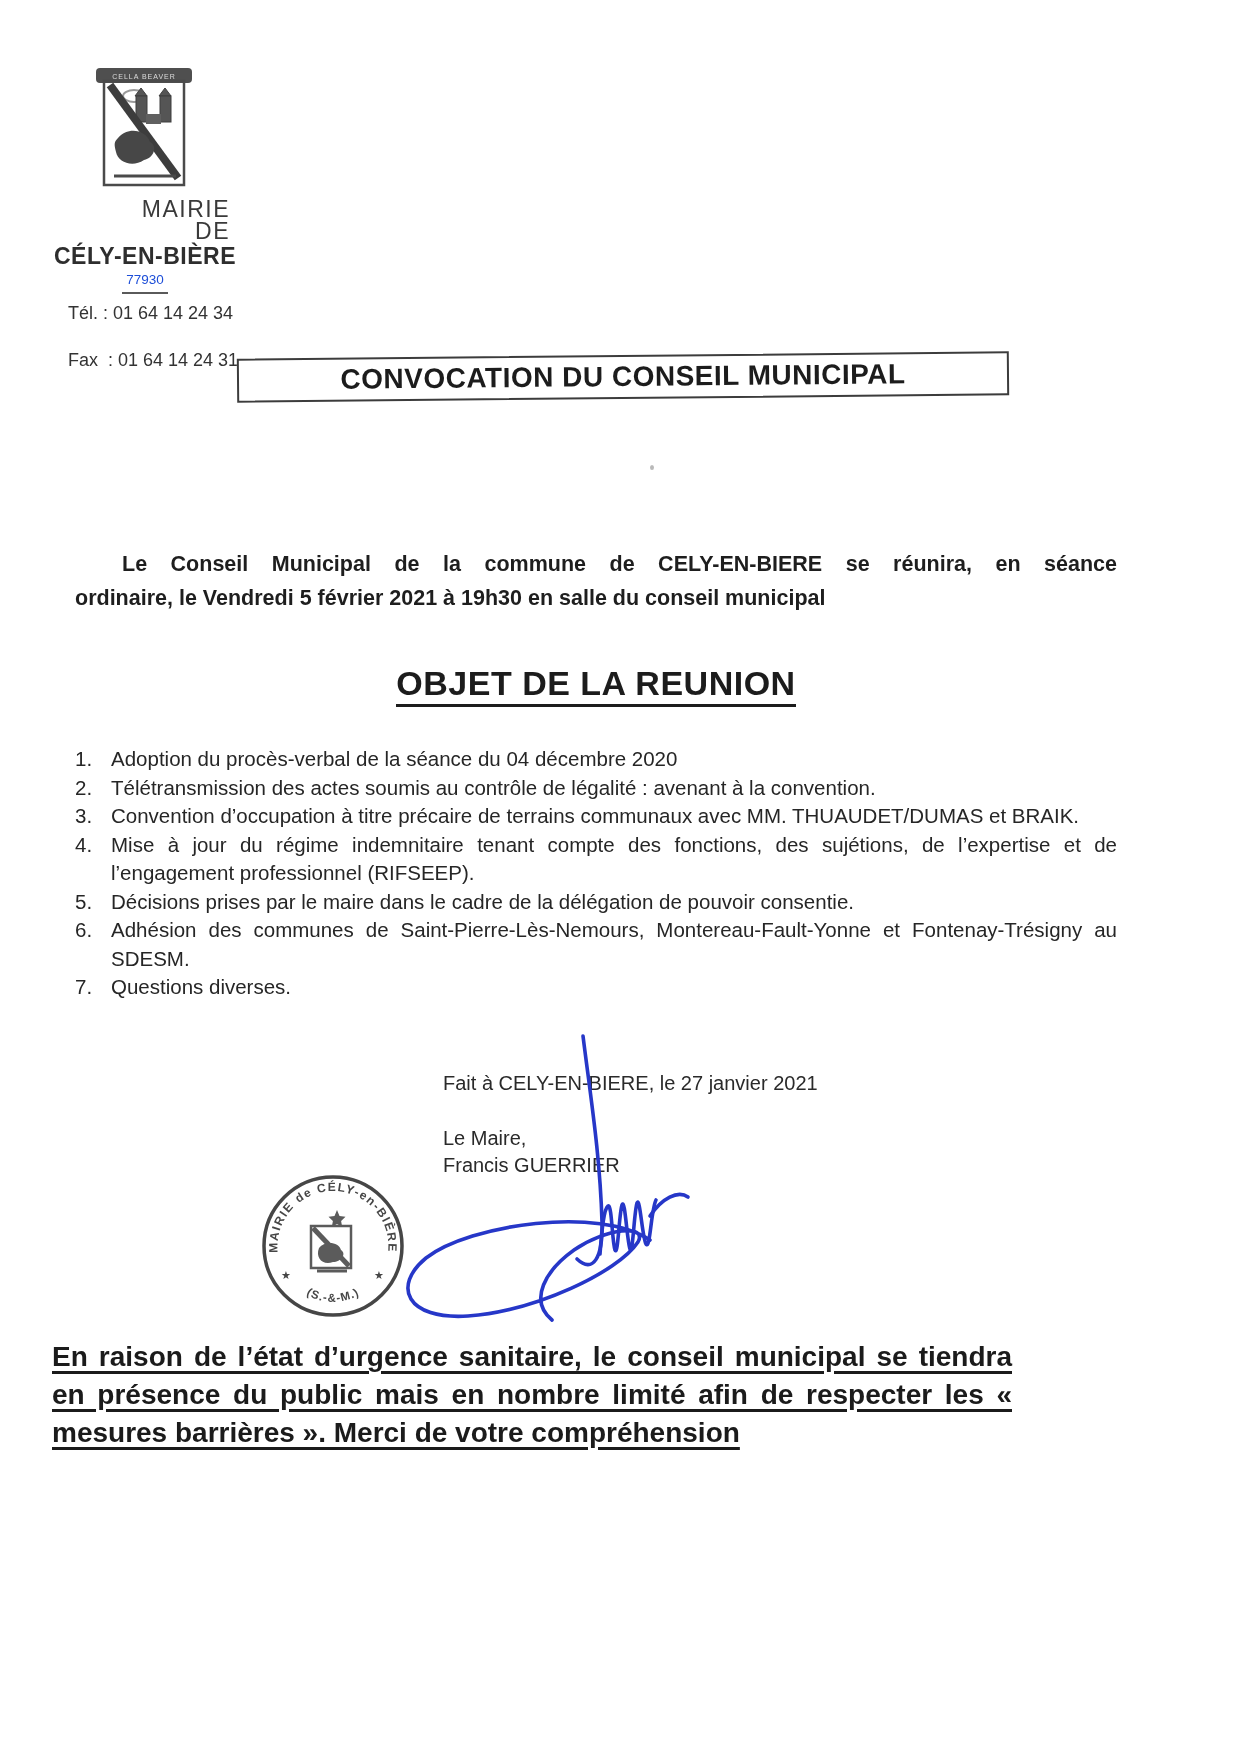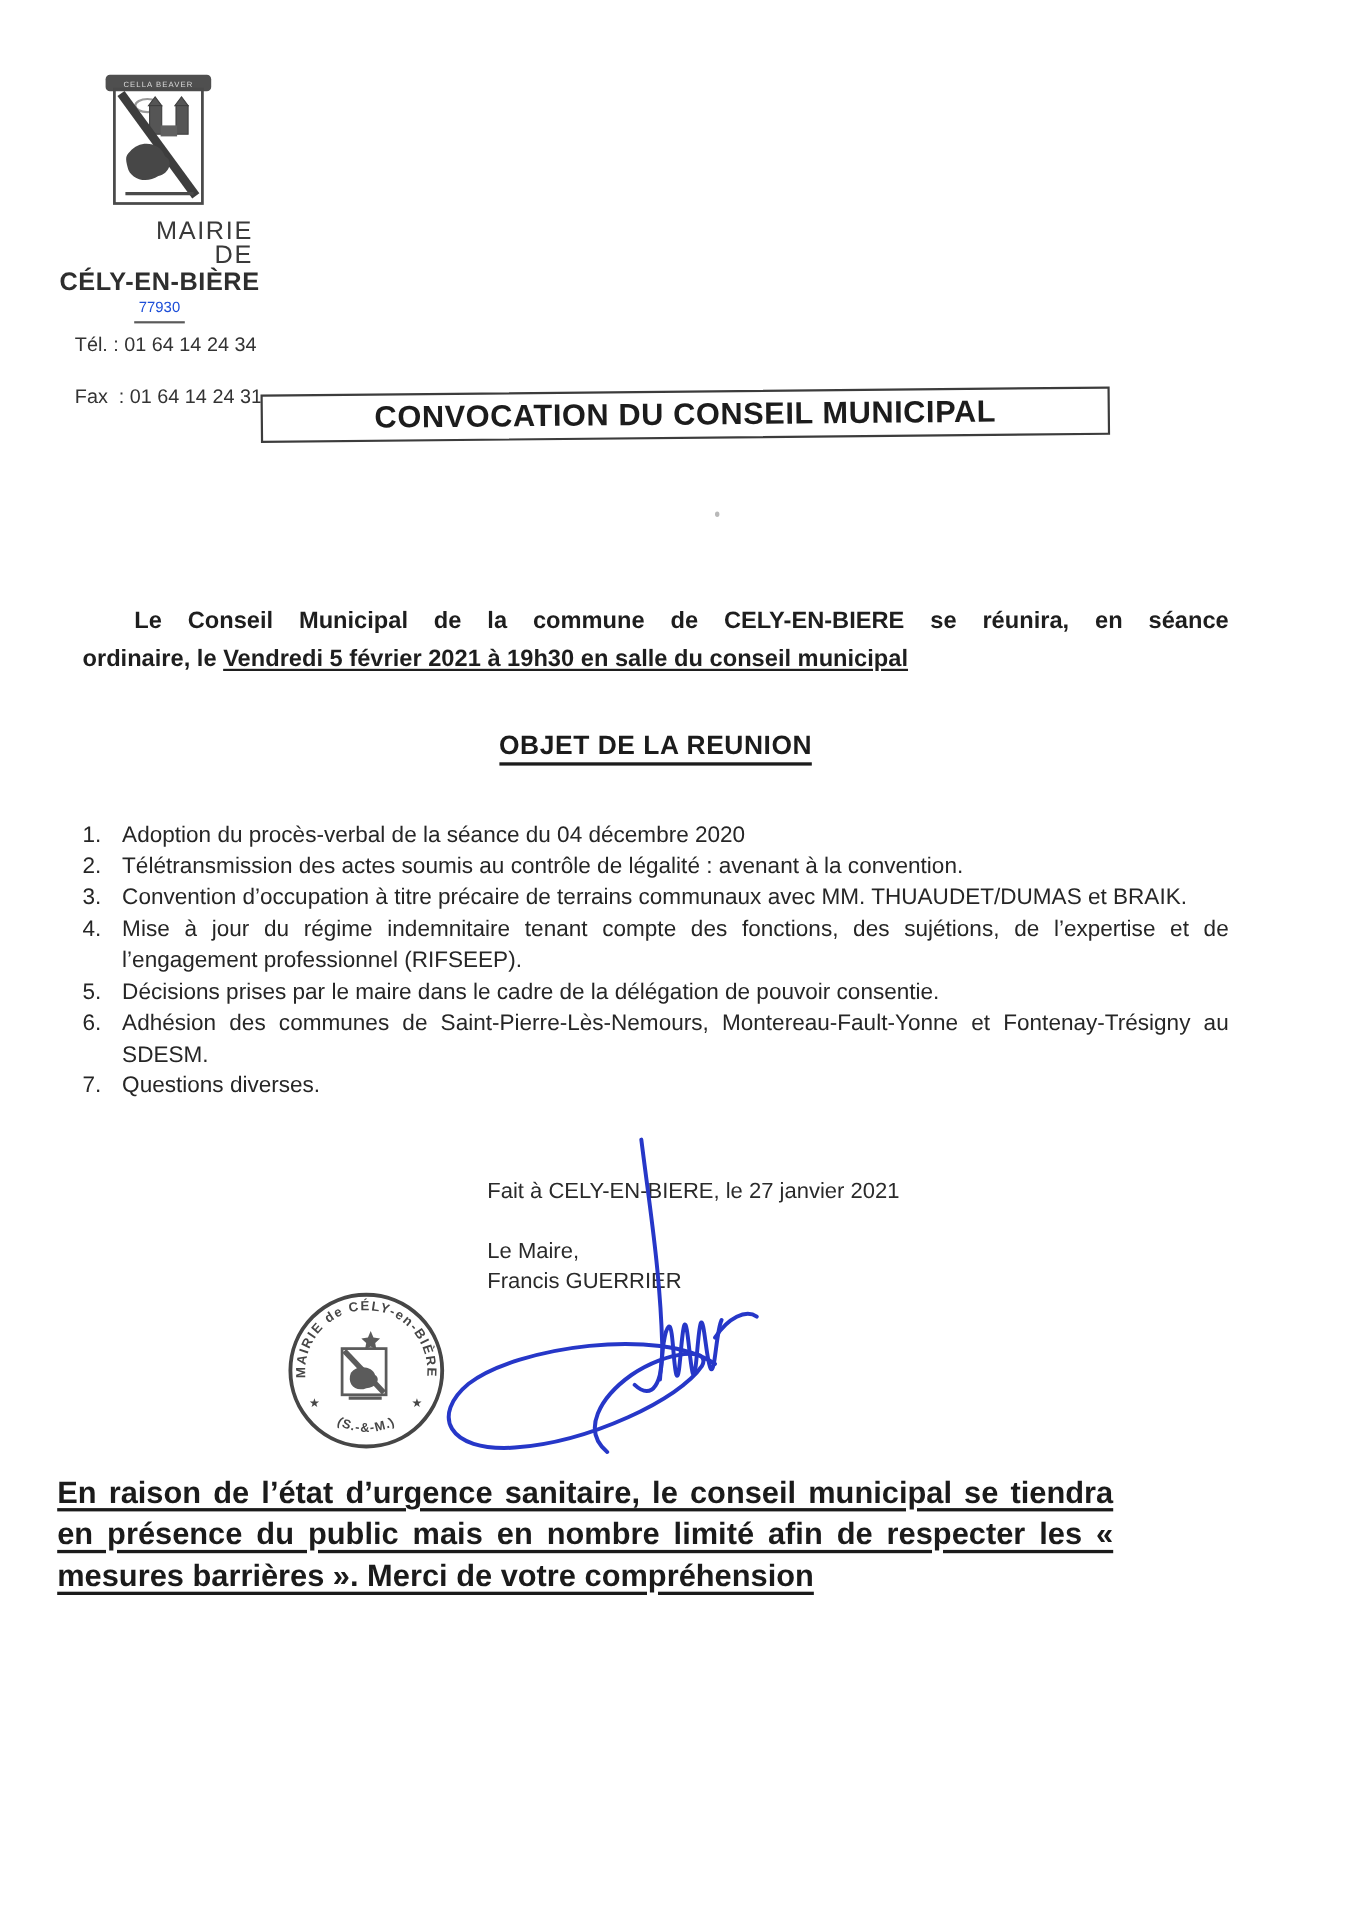--- a/index.html
+++ b/index.html
@@ -24,24 +24,24 @@
   .title-box{
     position:absolute; left:237px; top:355px; width:768px; height:40px;
     border:2px solid #3c3c3c; transform:rotate(-.55deg);
     display:flex; align-items:center; justify-content:center; background:#fff;
   }
   .title-box span{font-size:28px; font-weight:bold; letter-spacing:.5px; color:#1c1c1c;}
   
   .intro{position:absolute; left:75px; top:547px; width:1042px; font-size:21.5px;
          font-weight:bold; color:#1e1e1e; line-height:34px;}
   .intro .l1{text-align:justify; text-align-last:justify;margin-left:47px;}
-  .u{text-decoration:underline; text-decoration-thickness:2px; text-underline-offset:3px;}
+  .u{text-decoration-thickness:2px; text-underline-offset:3px;}
   
   .objet{position:absolute; left:75px; top:664px; width:1042px; text-align:center;}
-  .objet span{font-size:24px; font-weight:bold; color:#1c1c1c;
+  .objet span{font-size:34px; font-weight:bold; color:#1c1c1c;
               border-bottom:3px solid #1c1c1c; padding-bottom:2px; letter-spacing:.5px;}
   
   .agenda{position:absolute; left:75px; top:745px; width:1042px; font-size:20.5px;
           color:#262626; line-height:28.5px;}
   .item{display:flex; margin:0;}
   .item .num{width:36px; flex:none;}
   .item .txt{flex:1; text-align:justify;}
   
   .place-date{position:absolute; left:443px; top:1072px; font-size:20px; color:#2a2a2a;}
   .role{position:absolute; left:443px; top:1127px; font-size:20px; color:#2a2a2a;}

